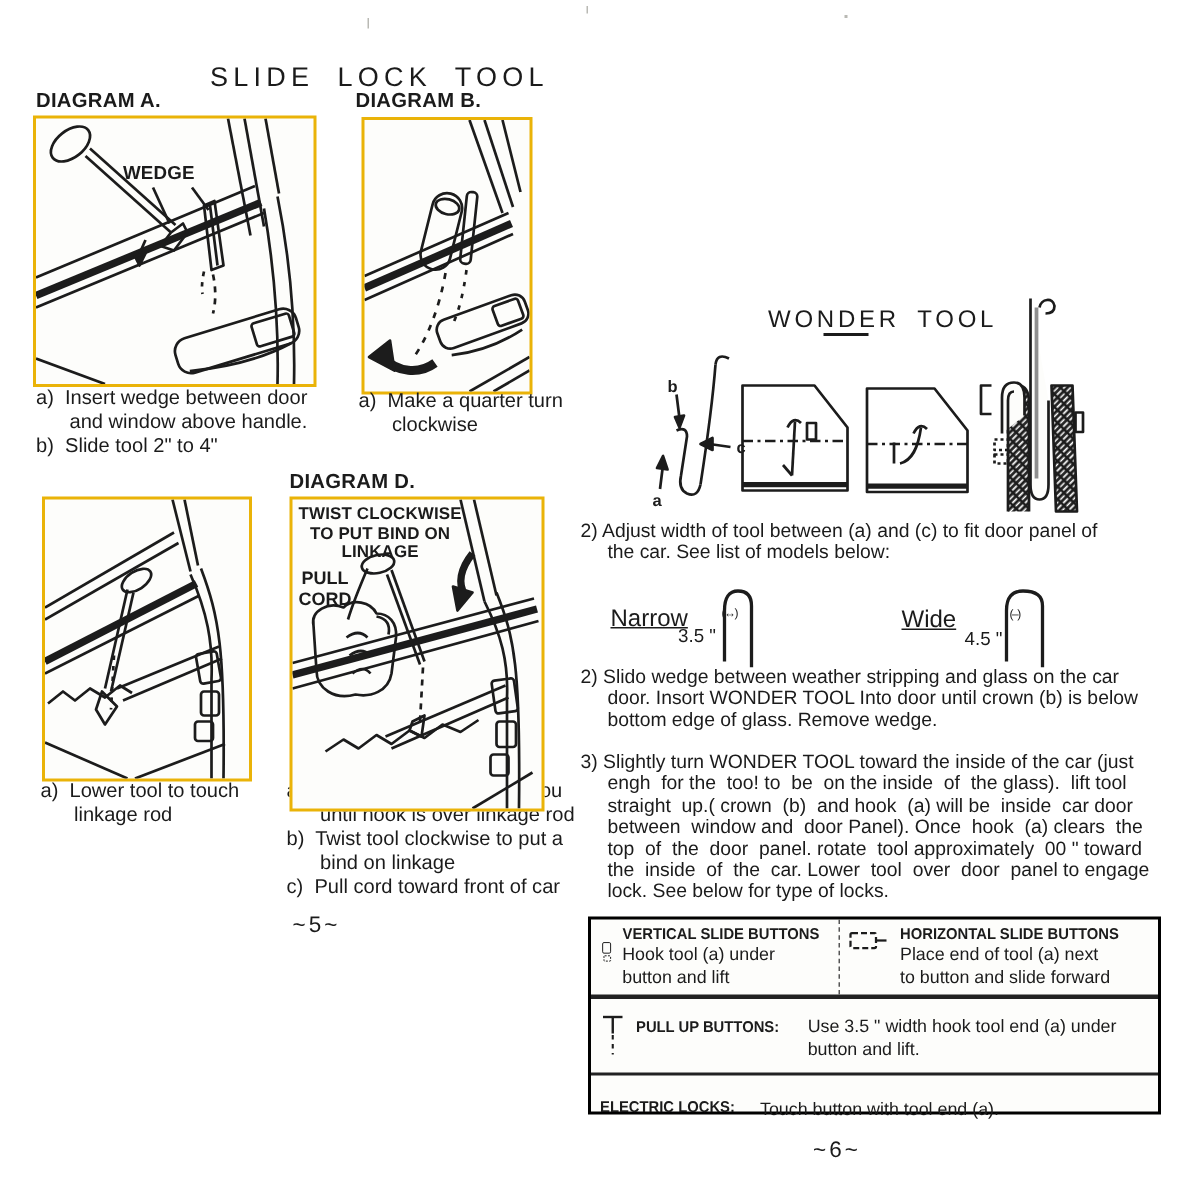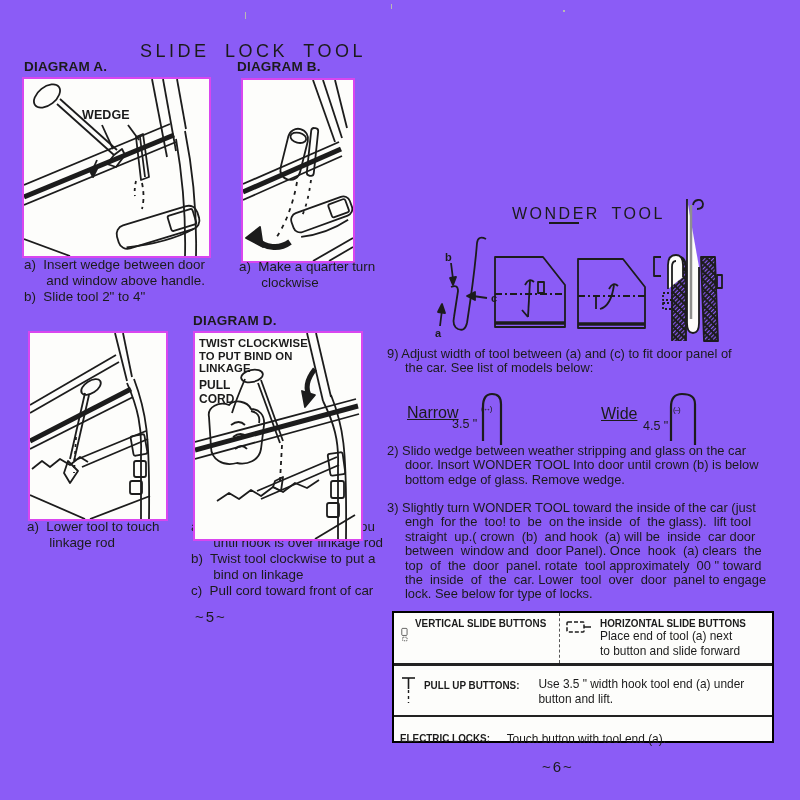--- a/index.html
+++ b/index.html
@@ -1,22 +1,22 @@
 <!DOCTYPE html>
 <html><head>
 <meta charset="utf-8">
 <style>
   html,body{margin:0;padding:0;background:#e8e8e8;}
-  .page{position:relative;width:800px;height:800px;background:#8b5cf6;overflow:hidden;
+  .page{position:relative;width:800px;height:800px;background:#ffffff;overflow:hidden;
         font-family:"Liberation Sans","DejaVu Sans",sans-serif;color:#1b1b1b;}
   .abs{position:absolute;}
   .pre{white-space:pre-wrap;}
   .title-main{font-size:18px;letter-spacing:3.5px;word-spacing:7px;font-weight:500;}
   .dlabel{font-size:13.5px;font-weight:700;letter-spacing:.2px;}
-  .dbox{border:2px solid #d946ef;background:#fdfdfb;}
+  .dbox{border:2px solid #eab308;background:#fdfdfb;text-align:center;}
   .cap{font-size:13.4px;line-height:16px;}
   .pagenum{font-size:15px;letter-spacing:2px;}
   .wtitle{font-size:16px;letter-spacing:2.5px;word-spacing:5px;font-weight:500;}
   .step{font-size:12.9px;line-height:14.4px;width:406px;}
   .sizelabel{font-size:16px;text-decoration:underline;}
   .sizeval{font-size:12.5px;}
   .sizearrow{font-size:8px;letter-spacing:-1px;}
   .callout{font-size:11.3px;line-height:12.5px;font-weight:700;letter-spacing:.1px;white-space:pre-wrap;}
   .callout2{font-size:12px;line-height:13.5px;font-weight:700;white-space:pre-wrap;}
   .locktable{border:2px solid #000000;background:#fdfdfb;}
@@ -232,21 +232,21 @@
       <path d="M247,92 L247,70 Q247,64 251,64"></path>
       <path d="M236,60 L229,60 L229,79 L236,79"></path>
       <rect x="238" y="96" width="9" height="7" style="stroke-dasharray:2 2"></rect>
       <rect x="238" y="106" width="9" height="6" style="stroke-dasharray:2 2"></rect>
       <path d="M262,2 L262,126 Q262,136 268,136 Q274,136 274,126 L274,70" style="fill:#fdfdfb"></path>
       <path d="M266,8 L266,122" style="stroke:#8f8f8f;stroke-width:2.5"></path>
       <path d="M268,8 C269,2 277,1 278,7 Q278,12 272,12"></path>
     </svg>
   </div>
 
-  <div class="abs step pre" style="left:387px;top:347px">9) Adjust width of tool between (a) and (c) to fit door panel of
+  <div class="abs step pre" style="left:387px;top:347px">2) Adjust width of tool between (a) and (c) to fit door panel of
      the car. See list of models below:</div>
 
   <div class="abs sizelabel" style="left:407px;top:404px">Narrow</div>
   <div class="abs sizeval" style="left:452px;top:417px">3.5 "</div>
   <div class="abs" style="left:477px;top:387px">
     <svg class="ill" width="30" height="58" viewBox="0 0 30 58">
         <path d="M6,54 L6,20 Q6,7 15,7 Q24,7 24,17 L24,58" style="stroke-width:2.2"></path>
       </svg>
   </div>
   <div class="abs sizearrow" style="left:481px;top:404px">(↔)</div>
@@ -273,20 +273,22 @@
 
   <div class="abs locktable" style="left:392px;top:611px;width:378px;height:128px">
     <div class="trow" style="height:50px">
       <div class="tcell" style="width:166px;border-right:1px dashed #555">
         <svg class="ill" width="20" height="34" viewBox="0 0 20 34">
           <rect x="4" y="2" width="12" height="16" rx="2" style="stroke-width:1.5"></rect>
           <rect x="6" y="22" width="10" height="8" rx="1" style="stroke-width:1.5;stroke-dasharray:3 2"></rect>
         </svg>
         <div>
           <div class="ttitle">VERTICAL SLIDE BUTTONS</div>
+          <div class="tbody">Hook tool (a) under
+button and lift</div>
         </div>
       </div>
       <div class="tcell" style="flex:1">
         <svg class="ill" width="28" height="18" viewBox="0 0 28 18">
           <rect x="1" y="4" width="17" height="10" rx="1" style="stroke-width:1.5;stroke-dasharray:4 2"></rect>
           <path d="M18,9 L25,9" style="stroke-width:1.5"></path>
         </svg>
         <div>
           <div class="ttitle">HORIZONTAL SLIDE BUTTONS</div>
           <div class="tbody">Place end of tool (a) next

